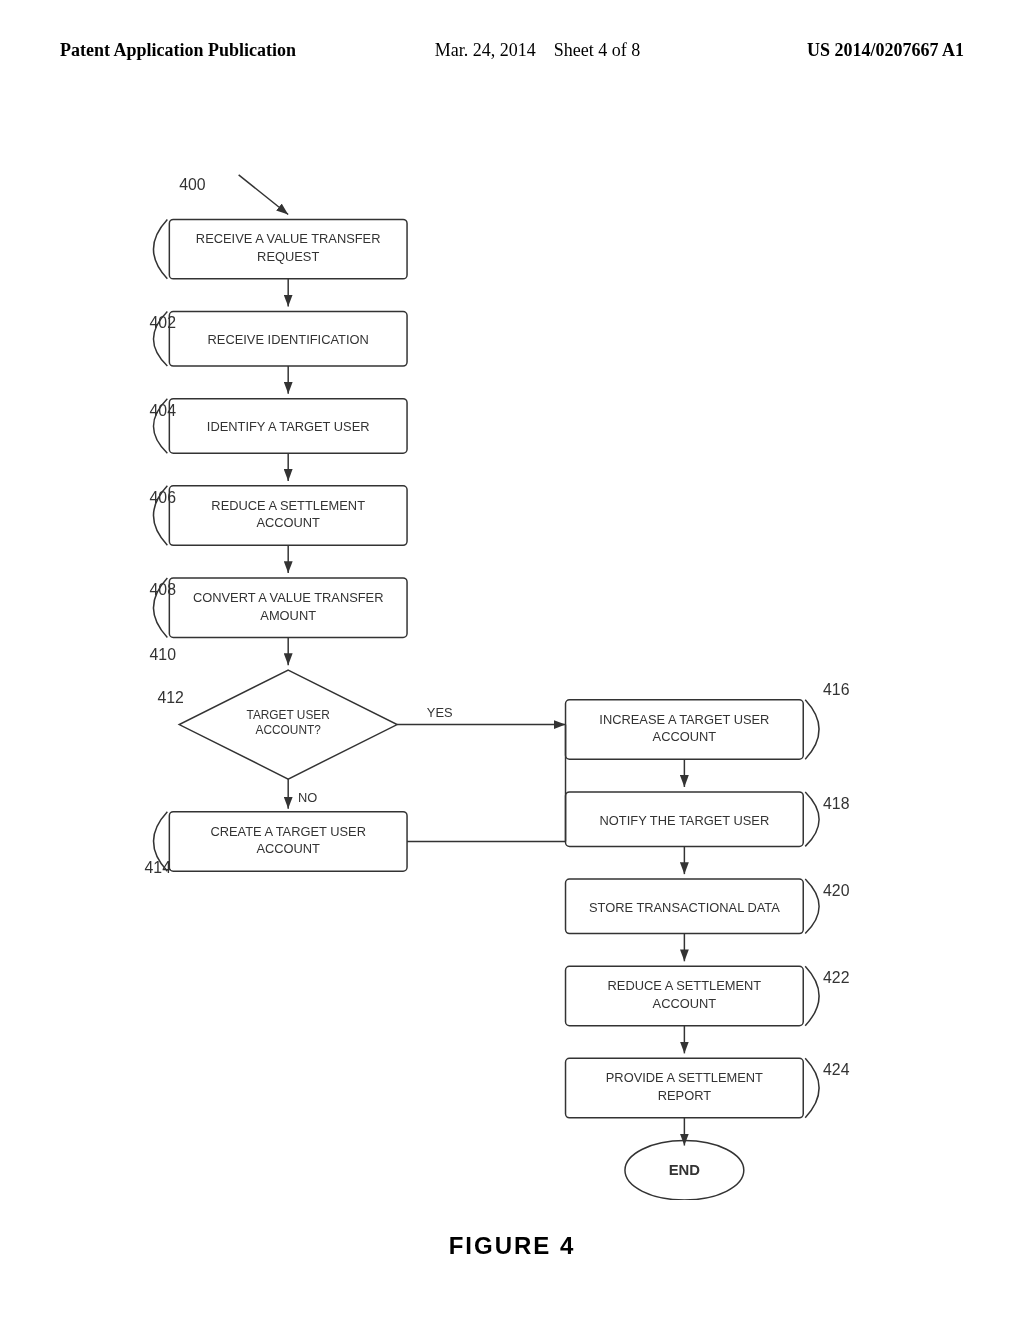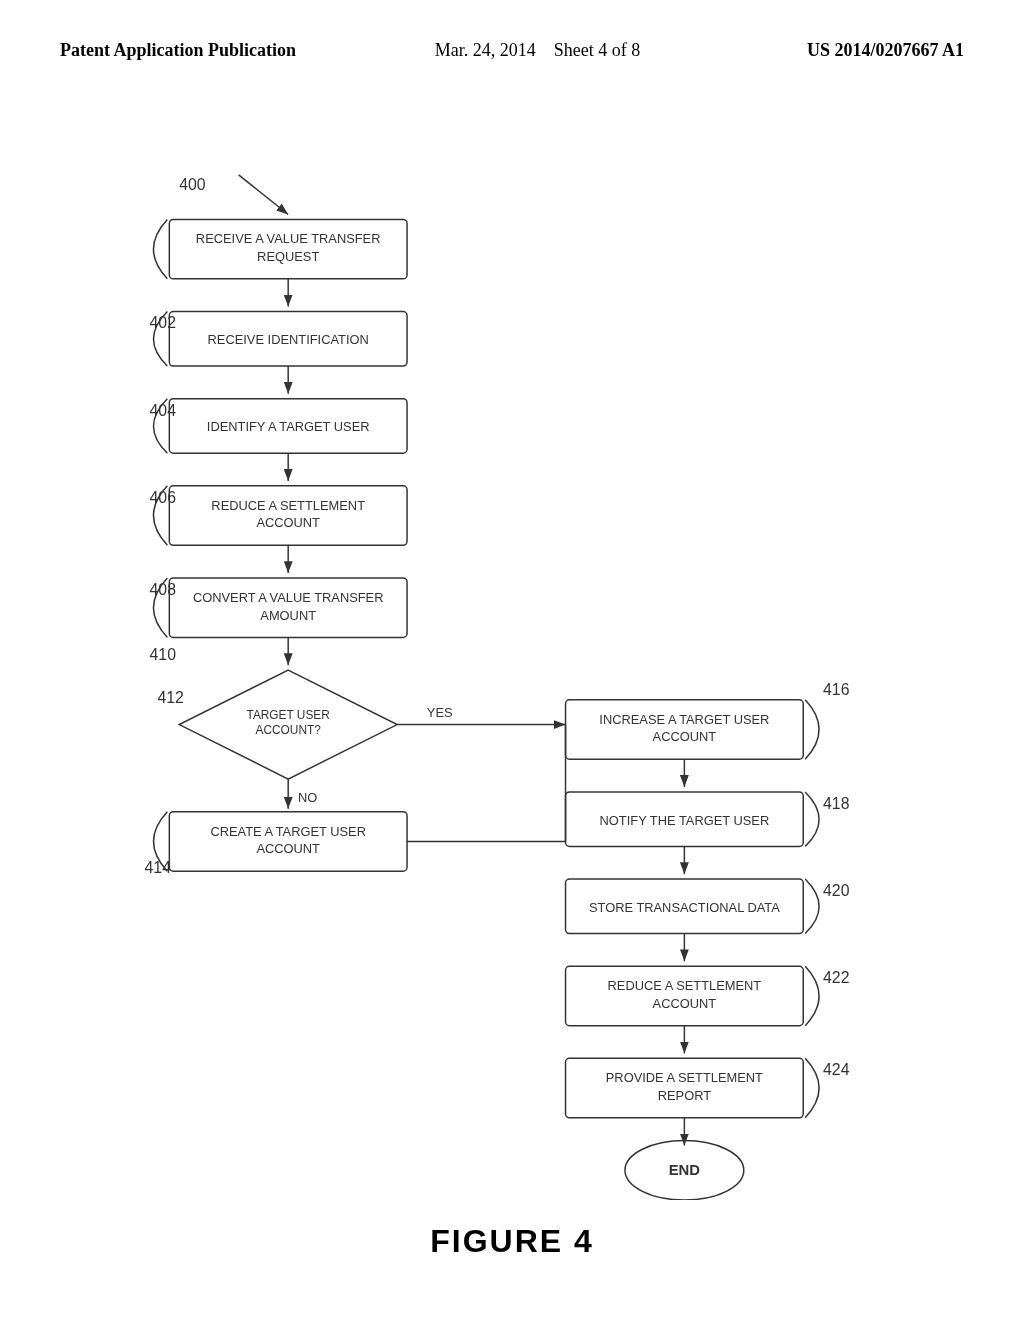--- a/index.html
+++ b/index.html
@@ -48,21 +48,21 @@
     svg {
       width: 100%;
       height: 100%;
     }
 
     .figure-label {
       position: absolute;
       bottom: 60px;
       left: 50%;
       transform: translateX(-50%);
-      font-size: 32px;
+      font-size: 24px;
       font-weight: bold;
       font-family: Arial, sans-serif;
       letter-spacing: 2px;
     }
   </style>
 </head>
 <body>
 
 <div class="header">
   <div class="header-left">Patent Application Publication</div>

